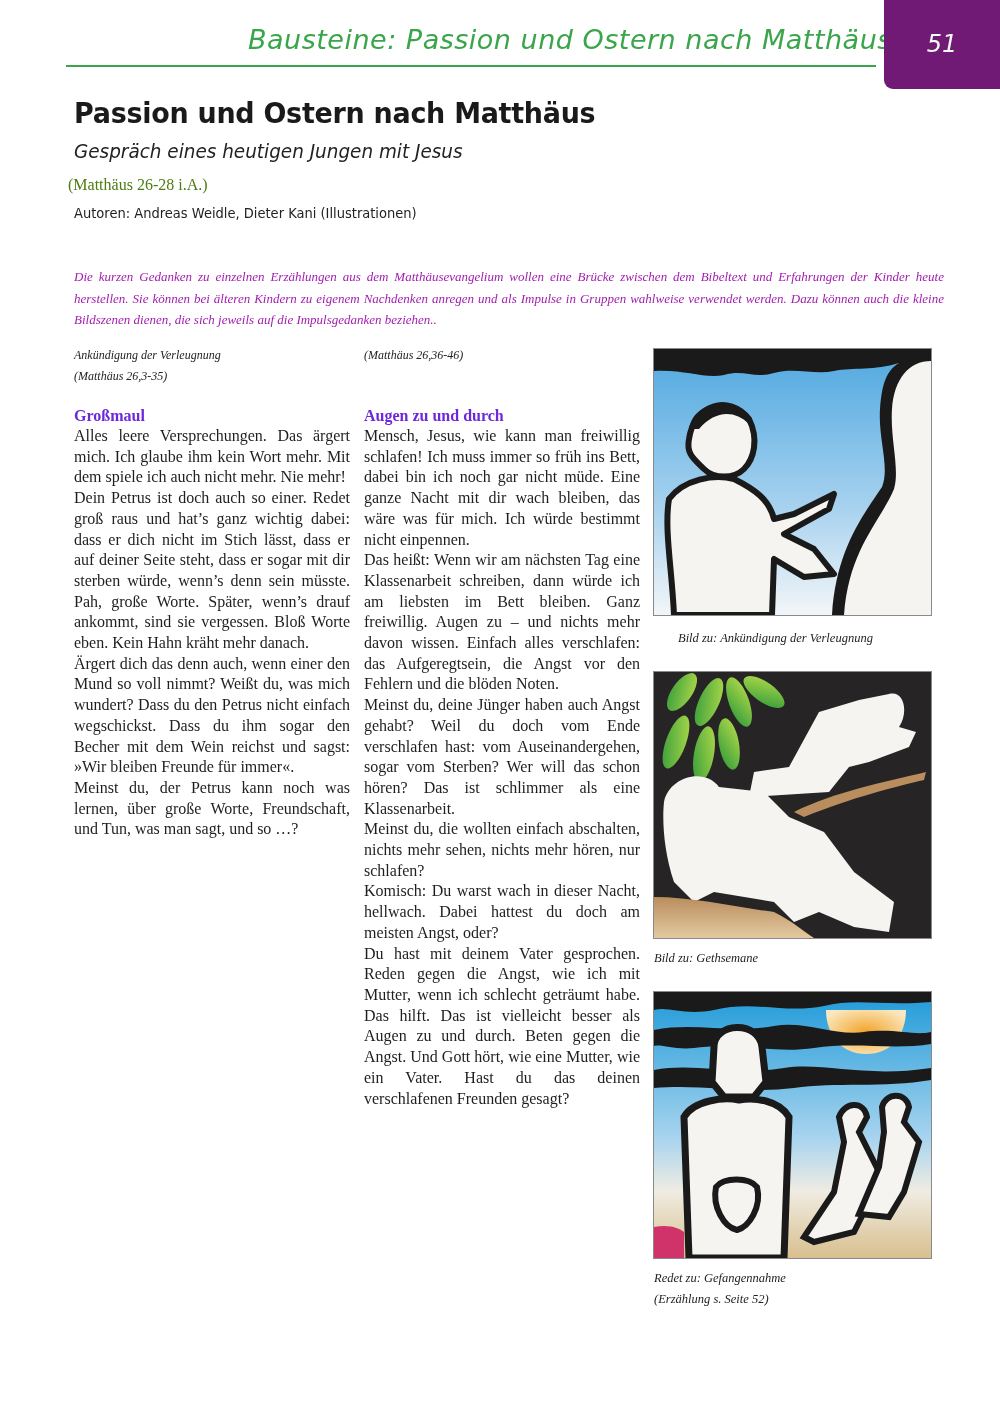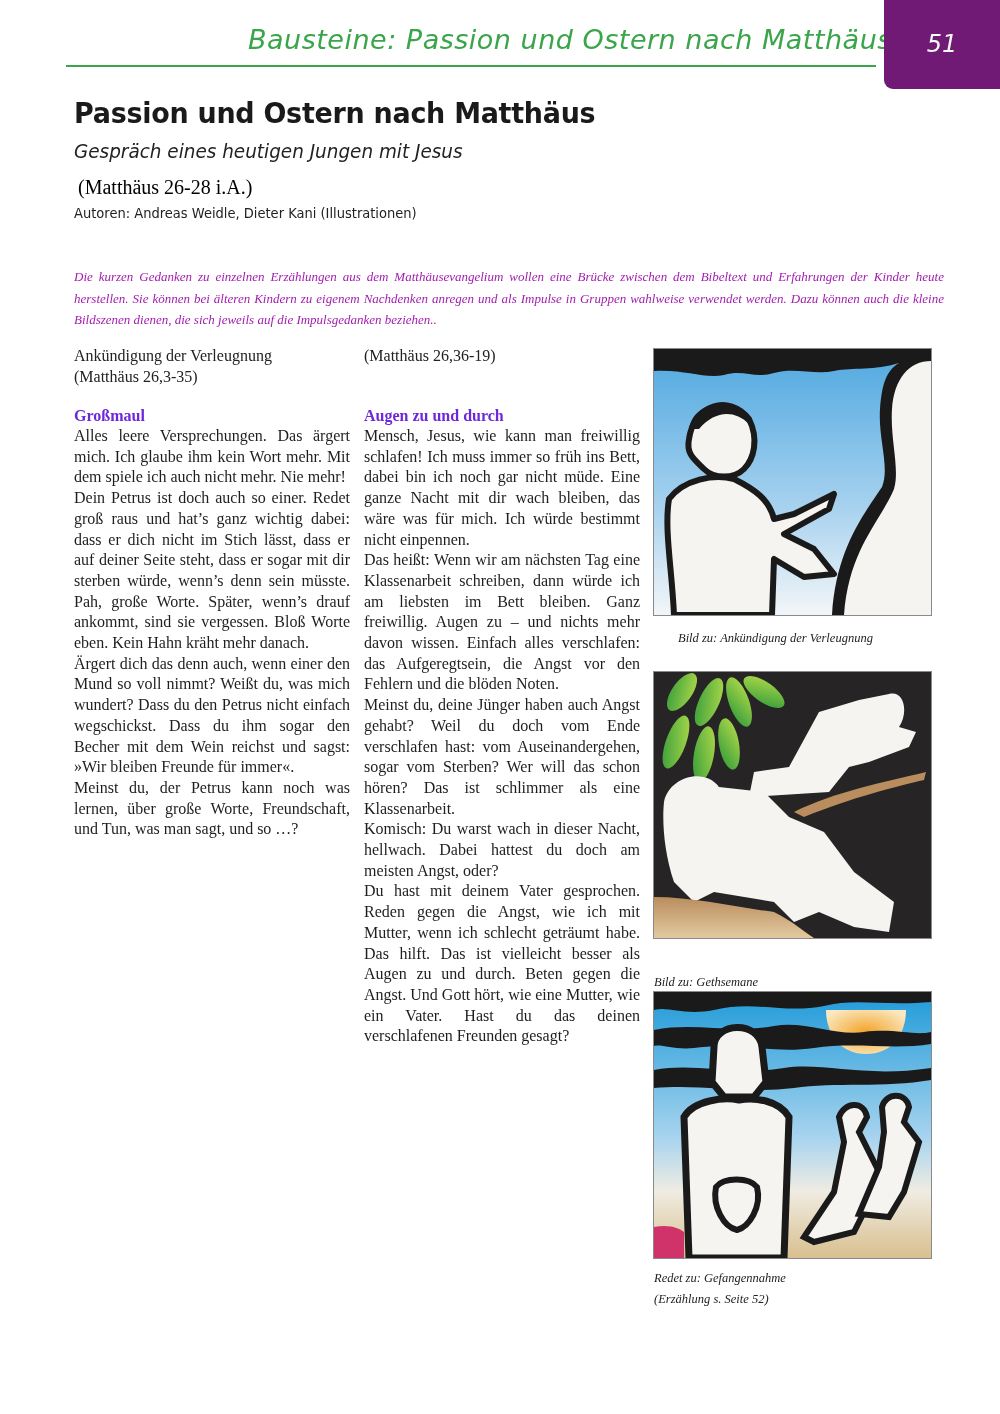--- a/index.html
+++ b/index.html
@@ -22,38 +22,38 @@
     position: absolute; left: 74px; top: 96px; margin: 0;
     font-family: "DejaVu Sans", sans-serif; font-weight: bold; font-size: 29px; color: #1a1a1a;
     letter-spacing: -0.3px; transform: scaleX(0.93); transform-origin: left;
   }
   .subtitle {
     position: absolute; left: 74px; top: 139px;
     font-family: "DejaVu Sans", sans-serif; font-style: italic; font-size: 20px; color: #222;
     transform: scaleX(0.92); transform-origin: left;
   }
   .reference {
-    position: absolute; left: 78px; top: 176px;
-    font-family: "Liberation Serif", serif; font-size: 20px; color: #000000;
+    position: absolute; left: 68px; top: 176px;
+    font-family: "Liberation Serif", serif; font-size: 16px; color: #4d7c0f;
   }
   .authors {
     position: absolute; left: 74px; top: 205px;
     font-family: "DejaVu Sans", sans-serif; font-size: 14.5px; color: #222;
     transform: scaleX(0.9); transform-origin: left; white-space: nowrap;
   }
   .intro {
     position: absolute; left: 74px; top: 266px; width: 870px;
     font-family: "Liberation Serif", serif; font-style: italic; font-size: 13px; line-height: 21.5px; color: #a21caf;
     text-align: justify;
   }
   .column { position: absolute; top: 345px; width: 276px; }
   .col-left { left: 74px; }
   .col-mid { left: 364px; }
   .section-head {
-    font-family: "Liberation Serif", serif; font-size: 16px; line-height: 21px; color: #222;
+    font-family: "Liberation Serif", serif; font-style: italic; font-size: 12px; line-height: 21px; color: #222;
     height: 60px;
   }
   .story-title {
     font-family: "Liberation Serif", serif; font-weight: bold; font-size: 16px; line-height: 21px; color: #6d28d9;
   }
   .story-text {
     font-family: "Liberation Serif", serif; font-size: 16px; line-height: 20.7px; color: #1e1e1e;
     text-align: justify; hyphens: manual;
   }
   .story-text p { margin: 0; }
@@ -90,27 +90,28 @@
   <div class="story-text">
     <p>Alles leere Versprechungen. Das är­gert mich. Ich glaube ihm kein Wort mehr. Mit dem spiele ich auch nicht mehr. Nie mehr!</p>
     <p>Dein Petrus ist doch auch so einer. Redet groß raus und hat’s ganz wich­tig dabei: dass er dich nicht im Stich lässt, dass er auf deiner Seite steht, dass er sogar mit dir sterben wür­de, wenn’s denn sein müsste. Pah, große Worte. Später, wenn’s drauf ankommt, sind sie vergessen. Bloß Worte eben. Kein Hahn kräht mehr danach.</p>
     <p>Ärgert dich das denn auch, wenn ei­ner den Mund so voll nimmt? Weißt du, was mich wundert? Dass du den Petrus nicht einfach wegschickst. Dass du ihm sogar den Becher mit dem Wein reichst und sagst: »Wir bleiben Freunde für immer«.</p>
     <p>Meinst du, der Petrus kann noch was lernen, über große Worte, Freund­schaft, und Tun, was man sagt, und so …?</p>
   </div>
 </div>
 
 <div class="column col-mid">
   <div class="section-head">
-    <div>(Matthäus 26,36-19)</div>
+    <div>(Matthäus 26,36-46)</div>
   </div>
   <div class="story-title">Augen zu und durch</div>
   <div class="story-text">
     <p>Mensch, Jesus, wie kann man frei­willig schlafen! Ich muss immer so früh ins Bett, dabei bin ich noch gar nicht müde. Eine ganze Nacht mit dir wach bleiben, das wäre was für mich. Ich würde bestimmt nicht ein­pennen.</p>
     <p>Das heißt: Wenn wir am nächsten Tag eine Klassenarbeit schreiben, dann würde ich am liebsten im Bett bleiben. Ganz freiwillig. Augen zu – und nichts mehr davon wissen. Ein­fach alles verschlafen: das Aufgeregt­sein, die Angst vor den Fehlern und die blöden Noten.</p>
     <p>Meinst du, deine Jünger haben auch Angst gehabt? Weil du doch vom Ende verschlafen hast: vom Ausei­nandergehen, sogar vom Sterben? Wer will das schon hören? Das ist schlimmer als eine Klassenarbeit.</p>
+    <p>Meinst du, die wollten einfach ab­schalten, nichts mehr sehen, nichts mehr hören, nur schlafen?</p>
     <p>Komisch: Du warst wach in dieser Nacht, hellwach. Dabei hattest du doch am meisten Angst, oder?</p>
     <p>Du hast mit deinem Vater gespro­chen. Reden gegen die Angst, wie ich mit Mutter, wenn ich schlecht geträumt habe. Das hilft. Das ist viel­leicht besser als Augen zu und durch. Beten gegen die Angst. Und Gott hört, wie eine Mutter, wie ein Vater. Hast du das deinen verschlafenen Freunden gesagt?</p>
   </div>
 </div>
 
 <div class="illus" style="top:348px; height:266px;">
   <svg viewBox="0 0 277 266" preserveAspectRatio="none">
     <defs>
       <linearGradient id="sky1" x1="0" y1="0" x2="0" y2="1">
         <stop offset="0" stop-color="#4fa8e0"></stop>
@@ -149,21 +150,21 @@
       <ellipse cx="22" cy="70" rx="10" ry="28" transform="rotate(20 22 70)"></ellipse>
       <ellipse cx="50" cy="82" rx="10" ry="28" transform="rotate(10 50 82)"></ellipse>
       <ellipse cx="75" cy="72" rx="10" ry="26" transform="rotate(-10 75 72)"></ellipse>
     </g>
     <path d="M135 95 L165 40 L205 28 L235 22 C250 18 255 40 245 55 L262 60 L255 75 L215 90 L195 95 L175 120 L95 125 L100 100 Z" fill="#f6f4f0"></path>
     <path d="M140 140 C180 120 230 110 272 100 L270 108 C240 115 200 125 150 145 Z" fill="#b98d5e"></path>
     <path d="M10 130 C15 105 50 95 65 115 L110 120 L135 145 L170 160 L200 200 L240 230 L235 260 L200 255 L165 240 L140 250 L120 230 L60 220 L40 230 L20 210 C10 180 8 150 10 130 Z" fill="#f6f4f0"></path>
     <path d="M0 225 C40 225 80 235 120 240 C140 250 150 260 160 266 L0 266 Z" fill="url(#ground)"></path>
   </svg>
 </div>
-<div class="caption" style="top:948px;margin-top:24px;">Bild zu: Gethsemane</div>
+<div class="caption" style="top:948px;">Bild zu: Gethsemane</div>
 
 <div class="illus" style="top:991px; height:266px;">
   <svg viewBox="0 0 277 266" preserveAspectRatio="none">
     <defs>
       <linearGradient id="sky3" x1="0" y1="0" x2="0" y2="1">
         <stop offset="0" stop-color="#1f9ad8"></stop>
         <stop offset="0.55" stop-color="#a8d4ef"></stop>
         <stop offset="0.75" stop-color="#f0ece2"></stop>
         <stop offset="1" stop-color="#d8bf8e"></stop>
       </linearGradient>

